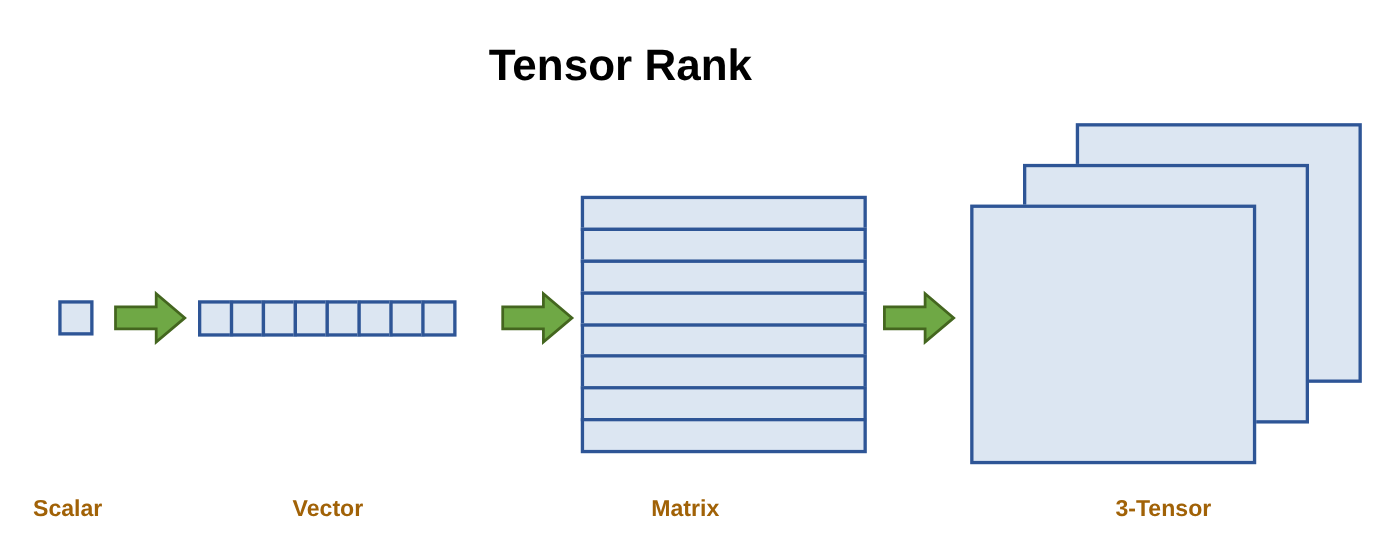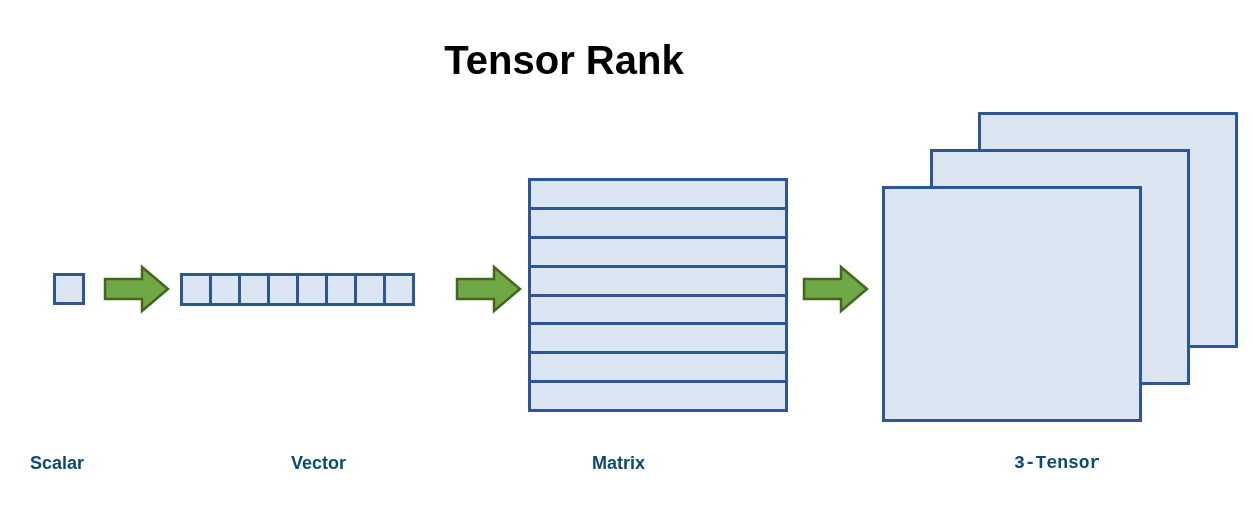--- a/index.html
+++ b/index.html
@@ -111,30 +111,30 @@
     height: 46px;
   }
   .arrow svg { display: block; width: 100%; height: 100%; overflow: visible; }
   .arrow-1 { left: 104px; top: 266px; }
   .arrow-2 { left: 456px; top: 266px; }
   .arrow-3 { left: 803px; top: 266px; }
 
   
   .caption {
     position: absolute;
-    font-size: 18px;
+    font-size: 21px;
     font-weight: bold;
-    color: #0c4a6e;
+    color: #a16207;
     white-space: nowrap;
     line-height: 26px;
   }
   .cap-scalar   { left: 30px;  top: 450px; }
-  .cap-vector   { left: 266px; top: 450px; margin-left: 25px; }
+  .cap-vector   { left: 266px; top: 450px; }
   .cap-matrix   { left: 592px; top: 450px; }
-  .cap-tensor   { left: 1014px; top: 450px; font-family: Liberation Mono, monospace; }
+  .cap-tensor   { left: 1014px; top: 450px; }
 </style>
 </head>
 <body>
 
 <div id="canvas">
 
   <div class="title">Tensor Rank</div>
 
   <div class="scalar-box blue-fill"></div>
 

